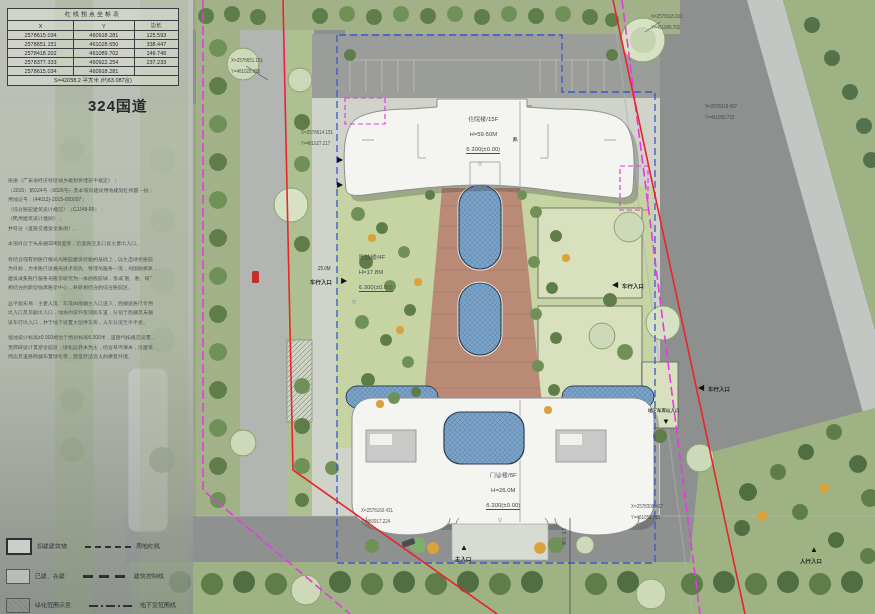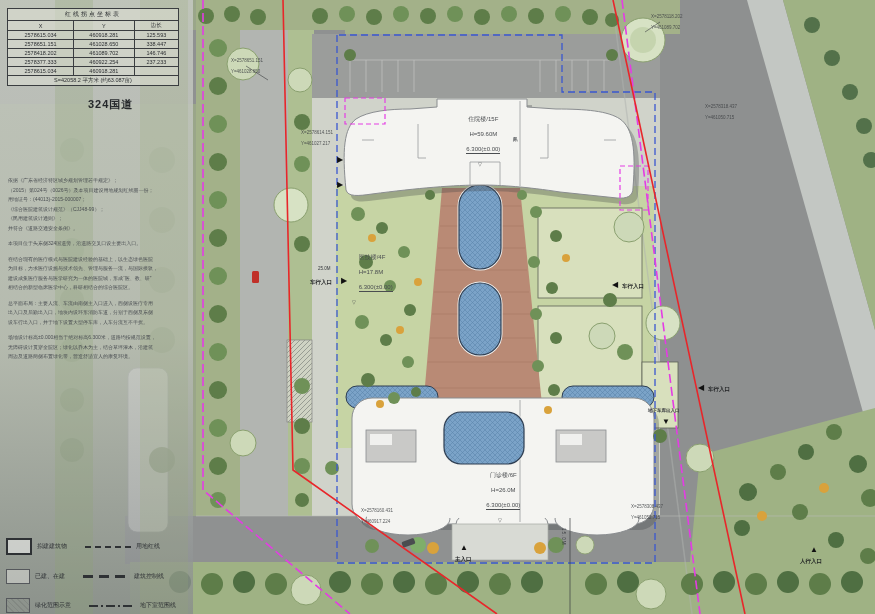--- a/index.html
+++ b/index.html
@@ -30,21 +30,21 @@
   .notes div{margin:0 0 1px 0;min-height:5px;}
   .legend{position:absolute;left:6px;top:538px;width:185px;font-size:6px;color:#2e3134;}
   .leg-row{display:flex;align-items:center;margin-bottom:14px;}
   .leg-sw{width:22px;height:13px;margin-right:5px;flex:none;}
   .sw1{border:2px solid #2e3134;background:rgba(240,240,238,.6);}
   .sw2{border:1px solid #55585c;background:rgba(225,225,222,.5);}
   .sw3{border:1px solid #55585c;background:repeating-linear-gradient(45deg,rgba(120,125,120,.5) 0 1px,transparent 1px 4px);}
   .leg-line{width:46px;height:0;margin:0 5px 0 18px;flex:none;border-top:2px dashed #2e3134;}
   .leg-line.l2{border-top:2.5px solid transparent;background:repeating-linear-gradient(90deg,#2e3134 0 10px,transparent 10px 16px);height:2.5px;border:none;}
   .leg-line.l3{border:none;height:2px;background:repeating-linear-gradient(90deg,#2e3134 0 9px,transparent 9px 12px,#2e3134 12px 14px,transparent 14px 17px);}
-  .road-name{position:absolute;left:88px;top:97px;font-size:11px;font-weight:bold;color:#26292c;letter-spacing:1px;}
+  .road-name{position:absolute;left:88px;top:97px;font-size:15px;font-weight:bold;color:#26292c;letter-spacing:1px;}
 </style>
 </head>
 <body>
 
 <div class="stage">
 
 <svg width="875" height="614" viewBox="0 0 875 614">
   <defs>
     <pattern id="water" width="5" height="5" patternUnits="userSpaceOnUse">
       <rect width="5" height="5" fill="#7ba3c8"></rect>

